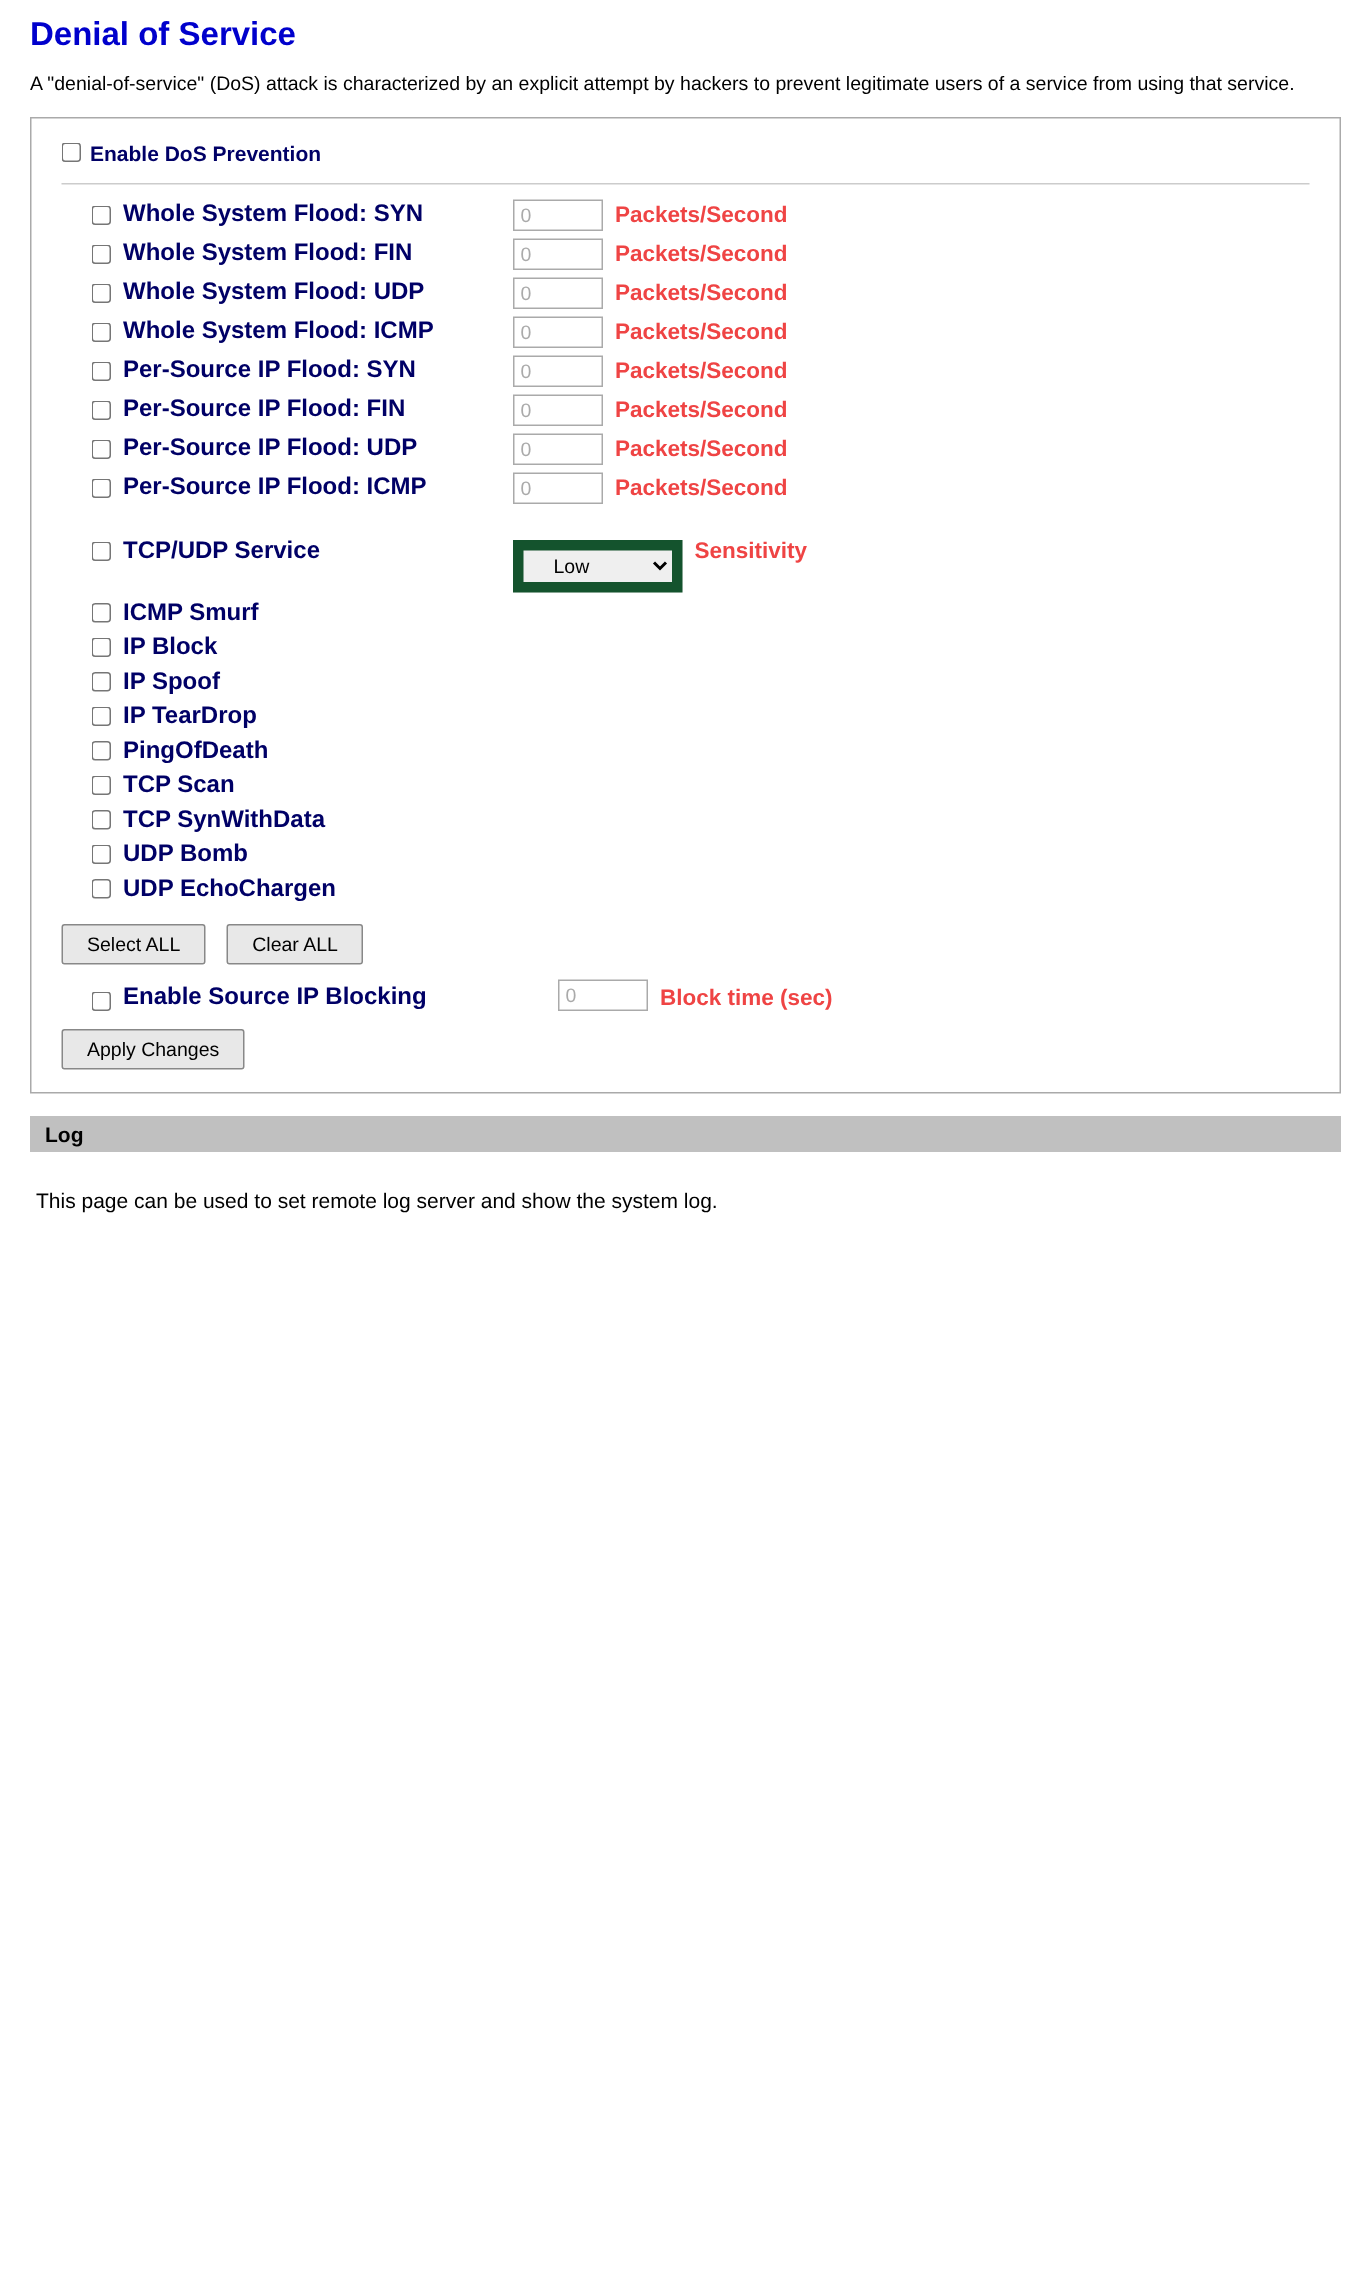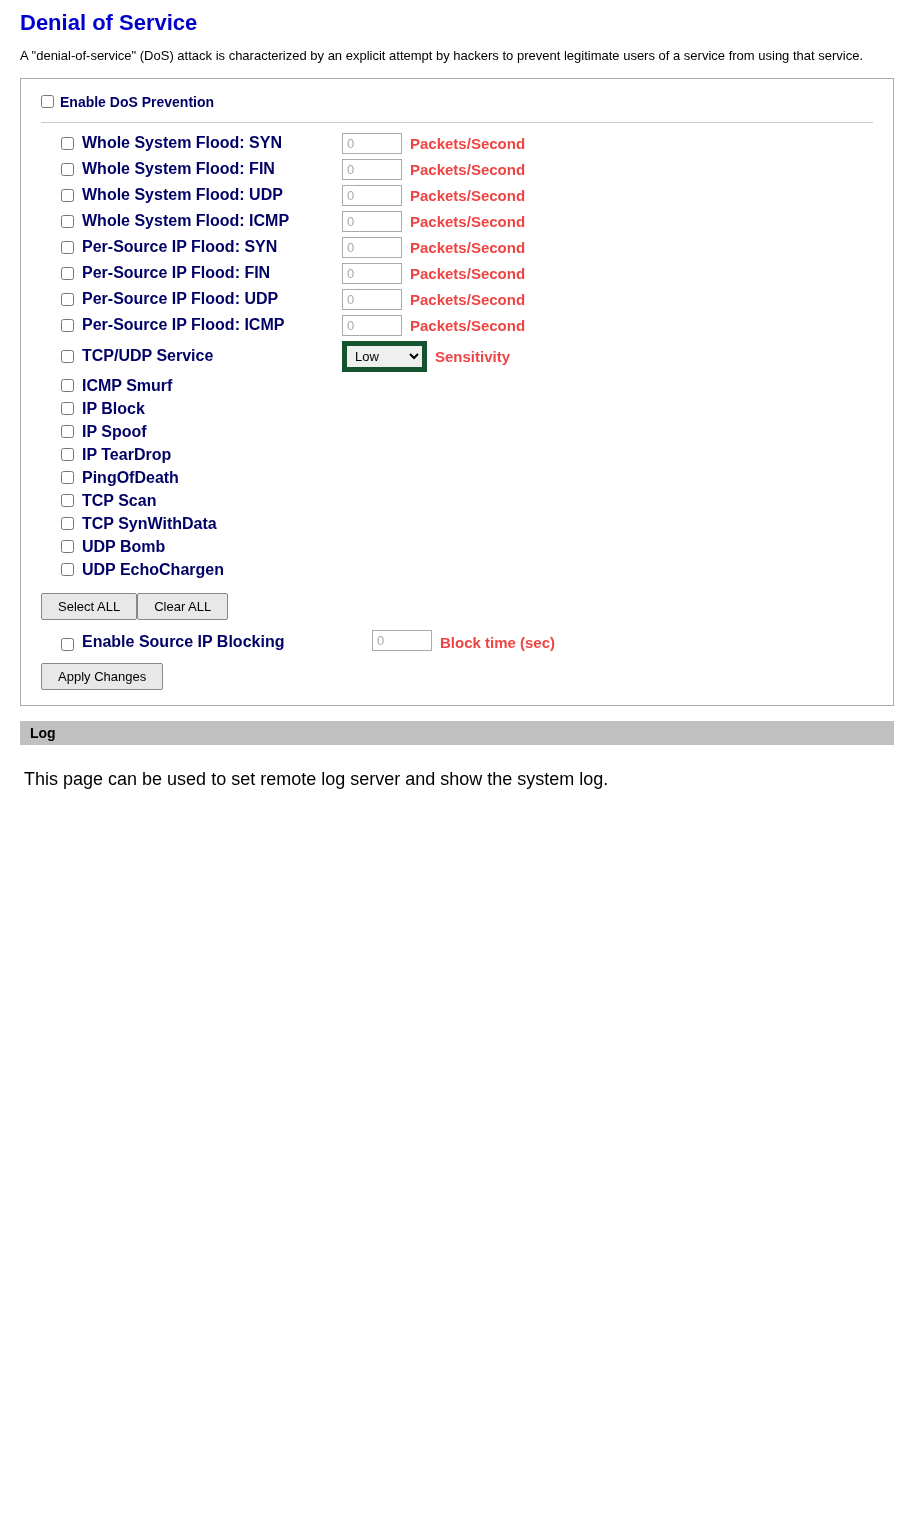--- a/index.html
+++ b/index.html
@@ -64,27 +64,28 @@
       margin-right: 8px;
     }
     .unit-label {
       font-weight: bold;
       font-size: 15px;
       color: #ef4444;
     }
     .sensitivity-select {
       font-size: 13px;
       margin-right: 8px;
-      border: 5px solid #14532d;
-      padding: 2px 4px;
+      border: 7px solid #14532d;
+      padding: 2px 16px;
+      margin-top: 19px;
     }
     .button-row {
       display: flex;
       align-items: center;
-      gap: 0;
+      gap: 14px;
       margin: 14px 0 10px 0;
     }
     .btn {
       background: #e8e8e8;
       border: 1px solid #888;
       padding: 5px 16px;
       font-size: 13px;
       cursor: pointer;
       border-radius: 2px;
     }
@@ -101,21 +102,21 @@
       margin-top: 12px;
     }
     .log-section {
       background: #c0c0c0;
       padding: 4px 10px;
       font-weight: bold;
       font-size: 14px;
       margin-bottom: 8px;
     }
     .log-description {
-      font-size: 18px;
+      font-size: 14px;
       padding: 0 4px;
       margin-top: 24px;
     }
     .page-number {
       text-align: center;
       margin-top: 200px;
       font-size: 13px;
     }
     .divider {
       border: none;

